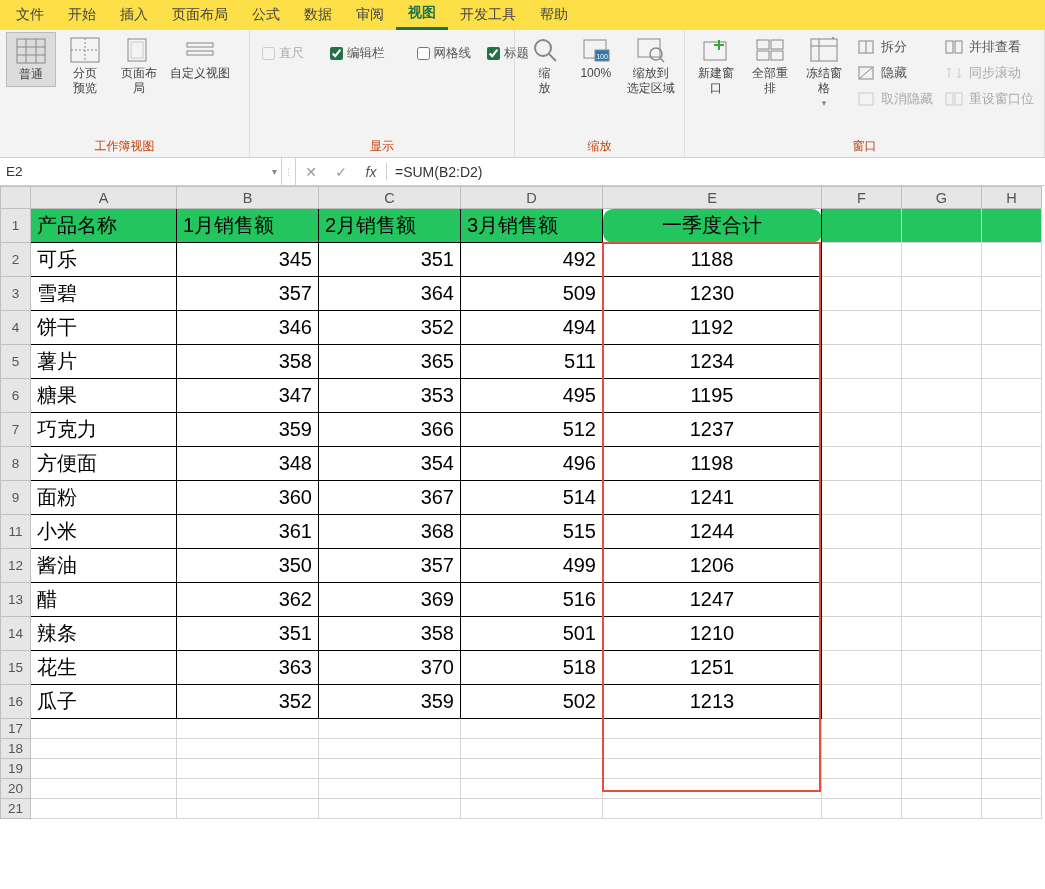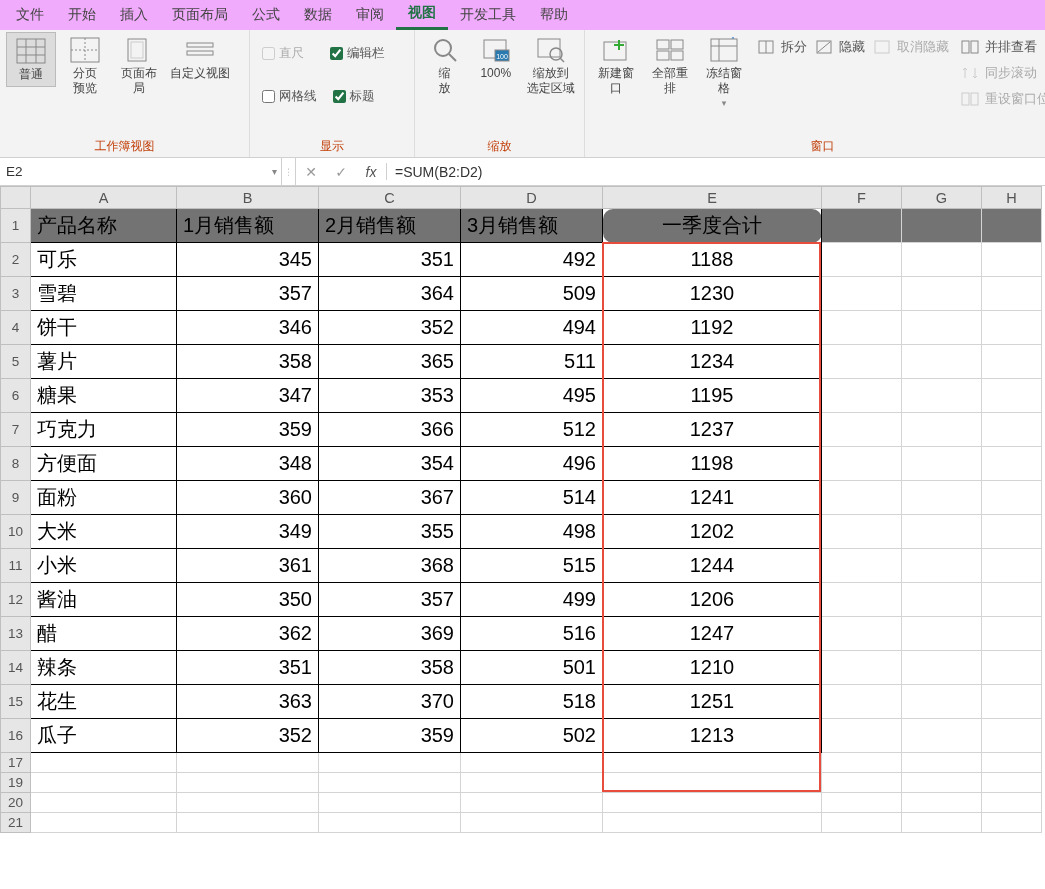--- a/index.html
+++ b/index.html
@@ -1,19 +1,19 @@
 <!DOCTYPE html>
 <html><head>
 <meta charset="utf-8">
 <style>
   * { box-sizing: border-box; margin: 0; padding: 0; }
   body { font-family: "Microsoft YaHei", Arial, sans-serif; font-size: 13px; color: #333; background: #fff; overflow: hidden; width: 1045px; height: 889px; }
 
   
-  .menubar { display: flex; align-items: center; background: #f0abfc; height: 30px; padding: 0 4px; gap: 0; border-bottom: 1px solid transparent; }
+  .menubar { display: flex; align-items: center; background: #fde047; height: 30px; padding: 0 4px; gap: 0; border-bottom: 1px solid transparent; }
   .menu-item { padding: 5px 12px; font-size: 14px; cursor: pointer; color: #444; }
   .menu-item.active { color: #217346; font-weight: 700; border-bottom: 3px solid #217346; }
 
   
   .ribbon { display: flex; background: #f3f3f3; border-bottom: 1px solid #d0d0d0; height: 128px; }
   .ribbon-group { display: flex; flex-direction: column; border-right: 1px solid #ddd; padding: 2px 6px 0 6px; }
   .ribbon-group-body { flex: 1; display: flex; align-items: flex-start; gap: 4px; }
   .ribbon-group-label { text-align: center; font-size: 12px; color: #c2410c; padding: 3px 0 2px 0; }
   .big-btn { display: flex; flex-direction: column; align-items: center; justify-content: flex-start; width: 50px; padding: 4px 2px; cursor: pointer; text-align: center; font-size: 12px; color: #444; gap: 2px; line-height: 1.25; }
   .big-btn.selected { background: #dcdcdc; border: 1px solid #bbb; }
@@ -48,21 +48,21 @@
 
   td.cell { border: 1px solid #d4d4d4; height: 34px; padding: 0 6px; font-size: 20px; color: #000; background: #fff; vertical-align: middle; }
   td.cell.num { text-align: right; }
   td.cell.txt { text-align: left; }
   td.cell.center { text-align: center; border-radius: 10px; }
 
   
   .data-border td.cell.data { border: 1px solid #000; }
 
   
-  tr.header-row td.cell { background: #737373; font-weight: normal; font-size: 20px; }
+  tr.header-row td.cell { background: #22c55e; font-weight: normal; font-size: 20px; }
 
   
   td.colE { text-align: center; }
 
   
   .red-frame { position: absolute; border: 2px solid #e74c3c; pointer-events: none; }
 
   
   td.cell.empty { border: 1px solid #d4d4d4; height: 20px; background: #fff; }
 
@@ -126,21 +126,21 @@
               <rect x="2" y="14" width="26" height="4" fill="none" stroke="#888"></rect>
             </svg>
         </span>
         <span>自定义视图</span>
       </div>
     </div>
     <div class="ribbon-group-label">工作簿视图</div>
   </div>
 
   <div class="ribbon-group" style="min-width:165px;">
-    <div class="ribbon-group-body" style="flex-direction:column; padding-top:10px; gap:20px;">
+    <div class="ribbon-group-body" style="flex-direction:row; padding-top:10px; gap:20px;">
       <div style="display:flex; gap:14px;">
         <label class="chk-row disabled">
             <input type="checkbox" disabled="" style="">
             <span>直尺</span>
           </label>
         <label class="chk-row">
             <input type="checkbox" checked="" style="">
             <span>编辑栏</span>
           </label>
       </div>
@@ -223,21 +223,21 @@
           <svg width="30" height="26">
               <rect x="2" y="2" width="26" height="22" fill="none" stroke="#888"></rect>
               <line x1="2" y1="9" x2="28" y2="9" stroke="#888"></line>
               <line x1="10" y1="2" x2="10" y2="24" stroke="#888"></line>
               <text x="22" y="6" font-size="10" fill="#3a7abd">*</text>
             </svg>
         </span>
         <span>冻结窗格</span>
         <span style="font-size:9px;color:#888;">▾</span>
       </div>
-      <div style="display:flex; flex-direction:row; gap:4px; padding:4px 2px;">
+      <div style="display:flex; flex-direction:column; gap:4px; padding:4px 2px;">
         <div class="small-row">
             <span class="sicn">
               <svg width="16" height="14">
                 <rect x="1" y="1" width="14" height="12" fill="none" stroke="#888"></rect>
                 <line x1="8" y1="1" x2="8" y2="13" stroke="#888"></line>
               </svg>
             </span>
             <span>拆分</span>
           </div>
         <div class="small-row">
@@ -426,31 +426,20 @@
           <td class="cell data txt">面粉</td>
           <td class="cell data num">360</td>
           <td class="cell data num">367</td>
           <td class="cell data num">514</td>
           <td class="cell data colE center">1241</td>
           <td class="cell"></td>
           <td class="cell"></td>
           <td class="cell"></td>
         </tr>
         <tr>
-          <td class="row-head">10</td>
-          <td class="cell data txt">大米</td>
-          <td class="cell data num">349</td>
-          <td class="cell data num">355</td>
-          <td class="cell data num">498</td>
-          <td class="cell data colE center">1202</td>
-          <td class="cell"></td>
-          <td class="cell"></td>
-          <td class="cell"></td>
-        </tr>
-        <tr>
           <td class="row-head">11</td>
           <td class="cell data txt">小米</td>
           <td class="cell data num">361</td>
           <td class="cell data num">368</td>
           <td class="cell data num">515</td>
           <td class="cell data colE center">1244</td>
           <td class="cell"></td>
           <td class="cell"></td>
           <td class="cell"></td>
         </tr>
@@ -514,20 +503,31 @@
           <td class="cell empty"></td>
           <td class="cell empty"></td>
           <td class="cell empty"></td>
           <td class="cell empty"></td>
           <td class="cell empty"></td>
           <td class="cell empty"></td>
           <td class="cell empty"></td>
           <td class="cell empty"></td>
         </tr>
         <tr>
+          <td class="row-head" style="height: 20px;">18</td>
+          <td class="cell empty"></td>
+          <td class="cell empty"></td>
+          <td class="cell empty"></td>
+          <td class="cell empty"></td>
+          <td class="cell empty"></td>
+          <td class="cell empty"></td>
+          <td class="cell empty"></td>
+          <td class="cell empty"></td>
+        </tr>
+        <tr>
           <td class="row-head" style="height: 20px;">19</td>
           <td class="cell empty"></td>
           <td class="cell empty"></td>
           <td class="cell empty"></td>
           <td class="cell empty"></td>
           <td class="cell empty"></td>
           <td class="cell empty"></td>
           <td class="cell empty"></td>
           <td class="cell empty"></td>
         </tr>

